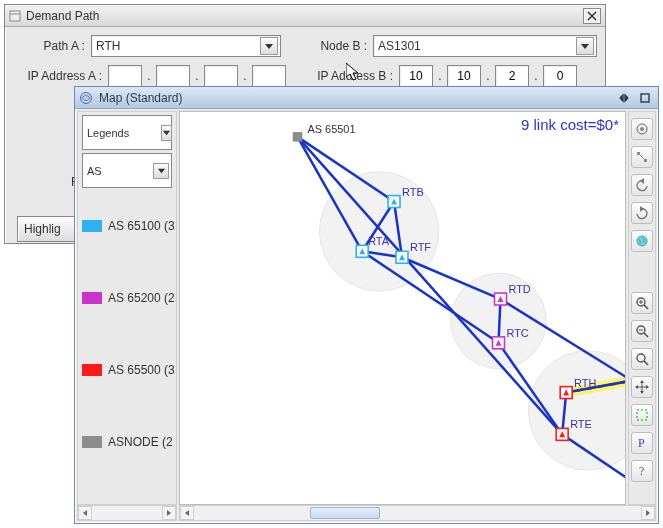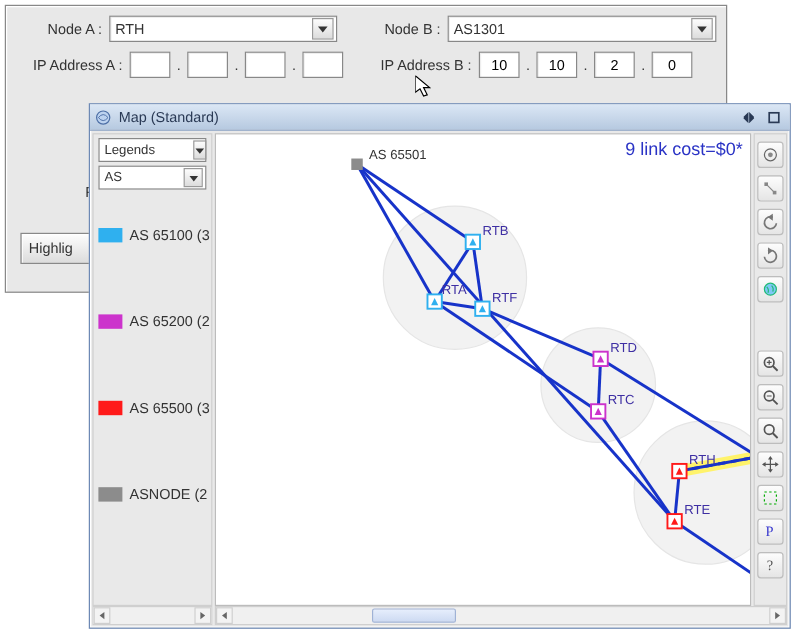--- a/index.html
+++ b/index.html
@@ -82,21 +82,21 @@
   .map-winbtn svg{ width:12px; height:12px; stroke:#2a3a55; fill:none; stroke-width:1.4;}
 
   .map-body { position:relative; width:100%; height:calc(100% - 22px); }
 
   
   .map-left {
     position:absolute; left:2px; top:2px; width:100px; height:394px;
     background:#e9e9e9; border:1px solid #cfcfcf;
   }
   .left-combo {
-    height:20px; border:1px solid #888; background:#fff;
+    height:35px; border:1px solid #888; background:#fff;
     display:flex; align-items:center; padding:0 4px; margin:3px 4px 2px 4px;gap:32px;
   }
   .left-combo .combo-text{flex:1; font-size:11px;}
   .left-combo .combo-arrow{
     width:16px;height:16px;border:1px solid #999;
     background:linear-gradient(#fdfdfd,#dcdcdc);
     display:flex;align-items:center;justify-content:center;margin-right:-2px;
   }
   .left-combo .combo-arrow svg{width:9px;height:9px;}
   .legend-list { position:relative; height: calc(100% - 50px); overflow:hidden;}
@@ -148,24 +148,39 @@
   .hscroll-right .arrow-r{right:0;}
   .hscroll-right .thumb{
     position:absolute; top:1px; left:130px; width:70px; height:12px;
     background:linear-gradient(#e6eefc,#cddaf2); border:1px solid #9fb2d6; border-radius:2px;
   }
 </style>
 </head>
 <body>
 
 <div class="dp-window">
+  <div class="dp-titlebar">
+    <span class="dp-title-icon">
+      <svg viewBox="0 0 12 12">
+          <rect x="1" y="1" width="10" height="10" fill="#eee" stroke="#888"></rect>
+          <line x1="1" y1="4" x2="11" y2="4" stroke="#888"></line>
+        </svg>
+    </span>
+    <span class="dp-title">Demand Path</span>
+    <span class="dp-close">
+      <svg viewBox="0 0 10 10" width="10" height="10">
+          <line x1="1" y1="1" x2="9" y2="9" stroke="#333" stroke-width="1.4"></line>
+          <line x1="9" y1="1" x2="1" y2="9" stroke="#333" stroke-width="1.4"></line>
+        </svg>
+    </span>
+  </div>
   <div class="dp-body">
 
     <div class="dp-row">
-      <span class="dp-label">Node A :</span>
+      <span class="dp-label">Path A :</span>
       <div class="dp-combo dp-comboA">
         <span class="combo-text">RTH</span>
         <span class="combo-arrow">
           <svg viewBox="0 0 10 10">
               <polygon points="1,3 9,3 5,8" fill="#333"></polygon>
             </svg>
         </span>
       </div>
       <span class="dp-labelB">Node B :</span>
       <div class="dp-combo dp-comboB">

